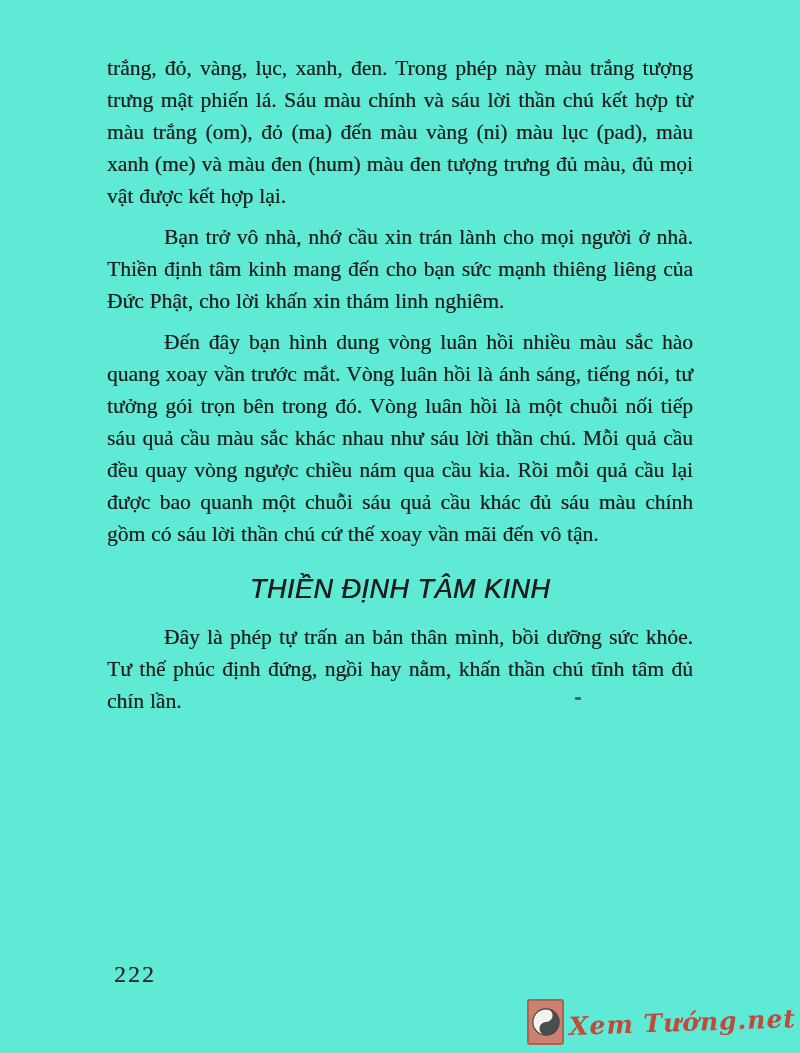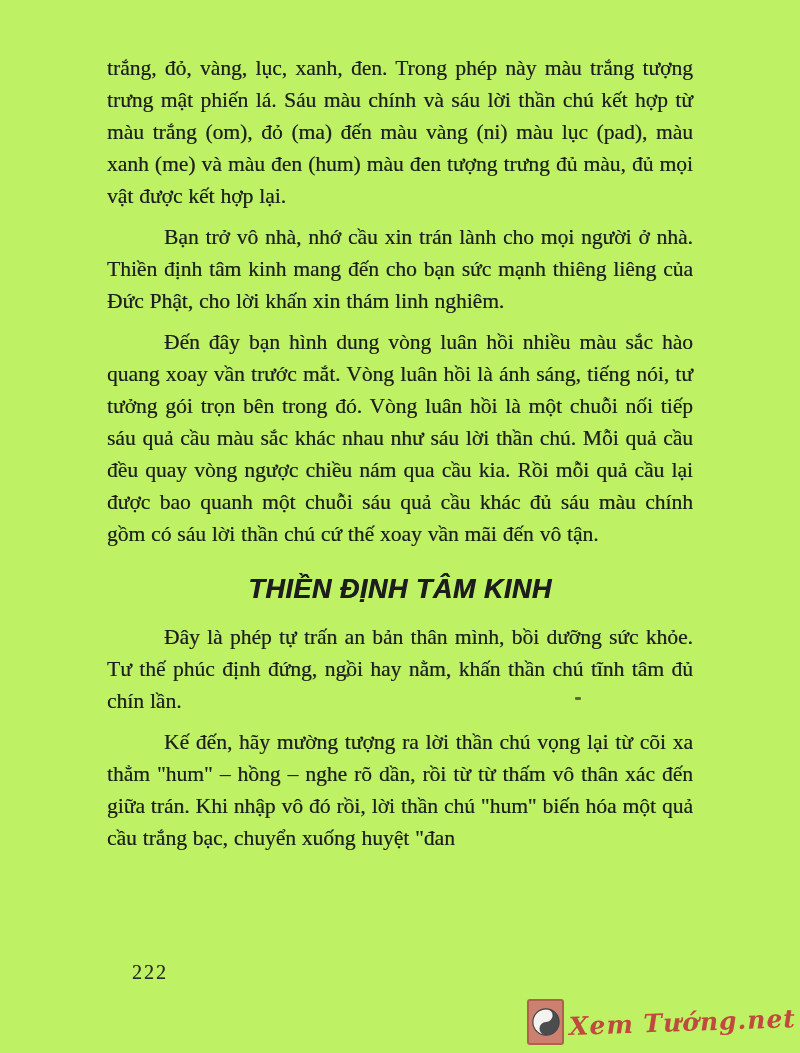--- a/index.html
+++ b/index.html
@@ -1,20 +1,20 @@
 <!DOCTYPE html>
 <html><head>
 <meta charset="utf-8">
 <style>
   html, body { margin: 0; padding: 0; background: #ffffff; }
   .page {
     position: relative;
     width: 800px;
     height: 1053px;
-    background: #bef264;
+    background: #5eead4;
     overflow: hidden;
     font-family: "Liberation Serif", "DejaVu Serif", serif;
     color: #1d1d1d;
   }
   .text-col {
     position: absolute;
     left: 107px;
     top: 52px;
     width: 586px;
   }
@@ -23,36 +23,35 @@
     line-height: 32px;
     text-align: justify;
     margin: 0 0 9px 0;
     text-shadow: 0.35px 0.35px 0 rgba(25,25,25,0.55);
     word-spacing: 0.5px;
   }
   .para.indent { text-indent: 57px; }
   .section-title {
     text-align: center;
     font-family: "Liberation Sans", "DejaVu Sans", sans-serif;
-    font-weight: bold;
+    font-weight: normal;
     font-style: italic;
     font-size: 27px;
     letter-spacing: 0.5px;
     margin: 24px 0 16px 0;
     text-shadow: 0.6px 0 0 currentColor;
   }
   .page-number {
     position: absolute;
     left: 114px;
     top: 961px;
-    font-size: 20px;
+    font-size: 24px;
     letter-spacing: 2px;
     color: #2a2a2a;
     text-shadow: 0.3px 0.3px 0 rgba(25,25,25,0.5);
-    margin-left: 18px;
   }
   .speck {
     position: absolute;
     background: #3a3a3a;
     opacity: 0.75;
     border-radius: 1px;
   }
   .speck-a { left: 345px; top: 674px; width: 4px; height: 3px; }
   .speck-b { left: 575px; top: 697px; width: 6px; height: 3px; }
   .watermark {
@@ -91,21 +90,20 @@
 <div class="page">
 
   <div class="text-col">
     <p class="para">trắng, đỏ, vàng, lục, xanh, đen. Trong phép này màu trắng tượng trưng mật phiến lá. Sáu màu chính và sáu lời thần chú kết hợp từ màu trắng (om), đỏ (ma) đến màu vàng (ni) màu lục (pad), màu xanh (me) và màu đen (hum) màu đen tượng trưng đủ màu, đủ mọi vật được kết hợp lại.</p>
     <p class="para indent">Bạn trở vô nhà, nhớ cầu xin trán lành cho mọi người ở nhà. Thiền định tâm kinh mang đến cho bạn sức mạnh thiêng liêng của Đức Phật, cho lời khấn xin thám linh nghiêm.</p>
     <p class="para indent">Đến đây bạn hình dung vòng luân hồi nhiều màu sắc hào quang xoay vần trước mắt. Vòng luân hồi là ánh sáng, tiếng nói, tư tưởng gói trọn bên trong đó. Vòng luân hồi là một chuỗi nối tiếp sáu quả cầu màu sắc khác nhau như sáu lời thần chú. Mỗi quả cầu đều quay vòng ngược chiều nám qua cầu kia. Rồi mỗi quả cầu lại được bao quanh một chuỗi sáu quả cầu khác đủ sáu màu chính gồm có sáu lời thần chú cứ thế xoay vần mãi đến vô tận.</p>
 
     <h2 class="section-title">THIỀN ĐỊNH TÂM KINH</h2>
 
     <p class="para indent">Đây là phép tự trấn an bản thân mình, bồi dưỡng sức khỏe. Tư thế phúc định đứng, ngồi hay nằm, khấn thần chú tĩnh tâm đủ chín lần.</p>
-    <p class="para indent">Kế đến, hãy mường tượng ra lời thần chú vọng lại từ cõi xa thẳm "hum" – hồng – nghe rõ dần, rồi từ từ thấm vô thân xác đến giữa trán. Khi nhập vô đó rồi, lời thần chú "hum" biến hóa một quả cầu trắng bạc, chuyển xuống huyệt "đan</p>
   </div>
 
   <div class="speck speck-a"></div>
   <div class="speck speck-b"></div>
 
   <div class="page-number">222</div>
 
   <div class="watermark">
     <span class="yinyang-frame">
       <svg width="30" height="30" viewBox="0 0 32 32" aria-hidden="true">

